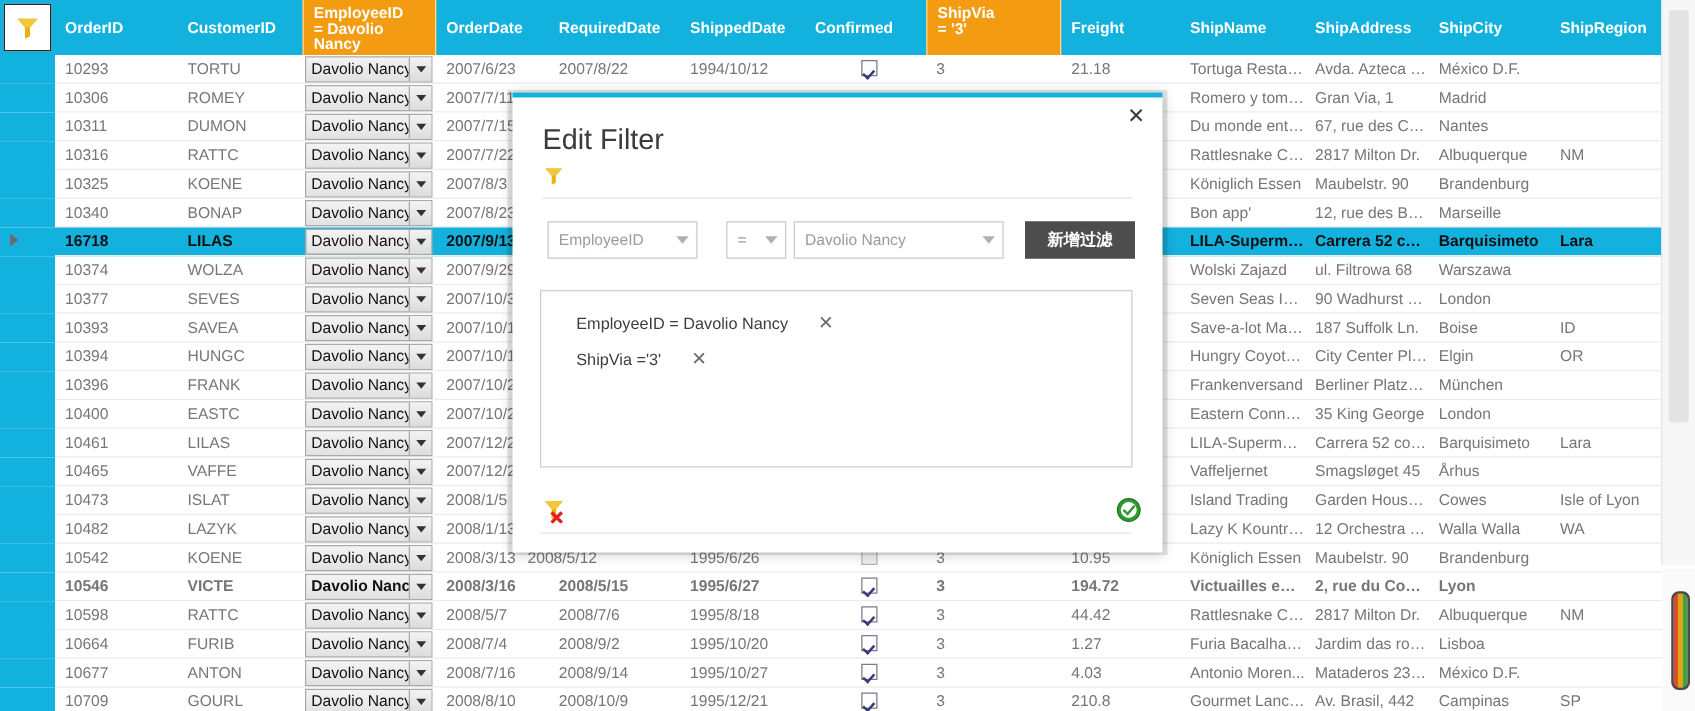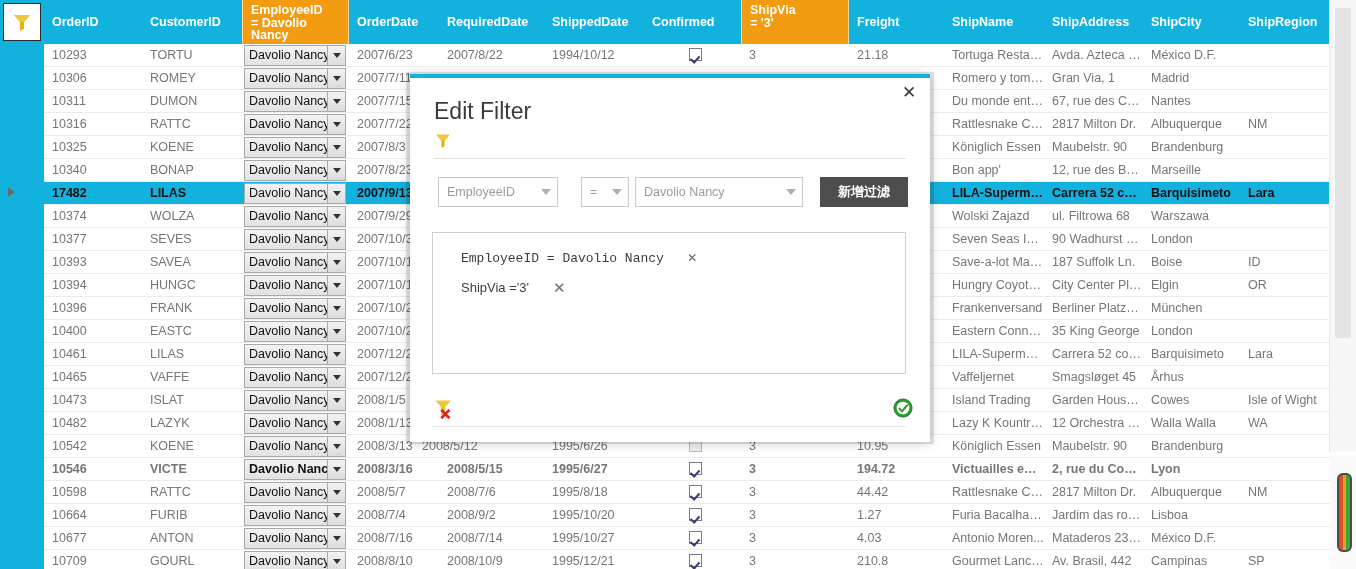--- a/index.html
+++ b/index.html
@@ -350,21 +350,21 @@
             <i class="caret"></i>
           </span>
         </div>
       </div>
       <div class="rowstrip sel" style="top: 138px;">
         <div class="indicator-col">
           <span class="arrow-ind"></span>
         </div>
         <div class="rowbg"></div>
         <div class="sep"></div>
-        <div class="cell" style="left:44px;width:100px">17482</div>
+        <div class="cell" style="left:44px;width:100px">16718</div>
         <div class="cell" style="left:142px;width:95px">LILAS</div>
         <div class="cell" style="left:349px;width:88px">2007/9/13</div>
         <div class="cell" style="left:944px;width:100px">LILA-Supermerca...</div>
         <div class="cell" style="left:1044px;width:98px">Carrera 52 con A...</div>
         <div class="cell" style="left:1143px;width:95px">Barquisimeto</div>
         <div class="cell" style="left:1240px;width:95px">Lara</div>
         <div class="combo-cell" style="left:244px;width:102px">
           <span class="ctext">Davolio Nancy</span>
           <span class="cbtn">
             <i class="caret"></i>
@@ -504,21 +504,21 @@
       </div>
       <div class="rowstrip" style="top: 345px;">
         <div class="indicator-col"></div>
         <div class="sep"></div>
         <div class="cell" style="left:44px;width:100px">10473</div>
         <div class="cell" style="left:142px;width:95px">ISLAT</div>
         <div class="cell" style="left:349px;width:88px">2008/1/5</div>
         <div class="cell" style="left:944px;width:100px">Island Trading</div>
         <div class="cell" style="left:1044px;width:98px">Garden HouseC...</div>
         <div class="cell" style="left:1143px;width:95px">Cowes</div>
-        <div class="cell" style="left:1240px;width:95px">Isle of Wight</div>
+        <div class="cell" style="left:1240px;width:95px">Isle of Lyon</div>
         <div class="combo-cell" style="left:244px;width:102px">
           <span class="ctext">Davolio Nancy</span>
           <span class="cbtn">
             <i class="caret"></i>
           </span>
         </div>
       </div>
       <div class="rowstrip" style="top: 368px;">
         <div class="indicator-col"></div>
         <div class="sep"></div>
@@ -620,21 +620,21 @@
           </span>
         </div>
         <div class="chk on" style="left:689px"></div>
       </div>
       <div class="rowstrip" style="top: 483px;">
         <div class="indicator-col"></div>
         <div class="sep"></div>
         <div class="cell" style="left:44px;width:100px">10677</div>
         <div class="cell" style="left:142px;width:95px">ANTON</div>
         <div class="cell" style="left:349px;width:88px">2008/7/16</div>
-        <div class="cell" style="left:439px;width:100px">2008/7/14</div>
+        <div class="cell" style="left:439px;width:100px">2008/9/14</div>
         <div class="cell" style="left:544px;width:96px">1995/10/27</div>
         <div class="cell" style="left:741px;width:60px">3</div>
         <div class="cell" style="left:849px;width:90px">4.03</div>
         <div class="cell" style="left:944px;width:100px">Antonio Moren...</div>
         <div class="cell" style="left:1044px;width:98px">Mataderos  2312</div>
         <div class="cell" style="left:1143px;width:95px">México D.F.</div>
         <div class="combo-cell" style="left:244px;width:102px">
           <span class="ctext">Davolio Nancy</span>
           <span class="cbtn">
             <i class="caret"></i>
@@ -704,21 +704,21 @@
       <div class="ddl" style="left:197px;width:168px">
         <span class="lbl">Davolio Nancy</span>
         <span class="dc">
             <i class="dcaret"></i>
           </span>
       </div>
       <div class="addbtn" style="left:382px;width:88px">新增过滤</div>
     </div>
 
     <div class="filter-list" id="filter-list">
-        <div class="fitem" style="top: 12px; font-family: Liberation Mono, monospace;">
+        <div class="fitem" style="top: 12px;">
           <span class="ftext">EmployeeID = Davolio Nancy</span>
           <span class="fx">✕</span>
         </div>
         <div class="fitem" style="top: 41px;">
           <span class="ftext">ShipVia ='3'</span>
           <span class="fx">✕</span>
         </div>
       </div>
 
     <div class="clear-icon">

